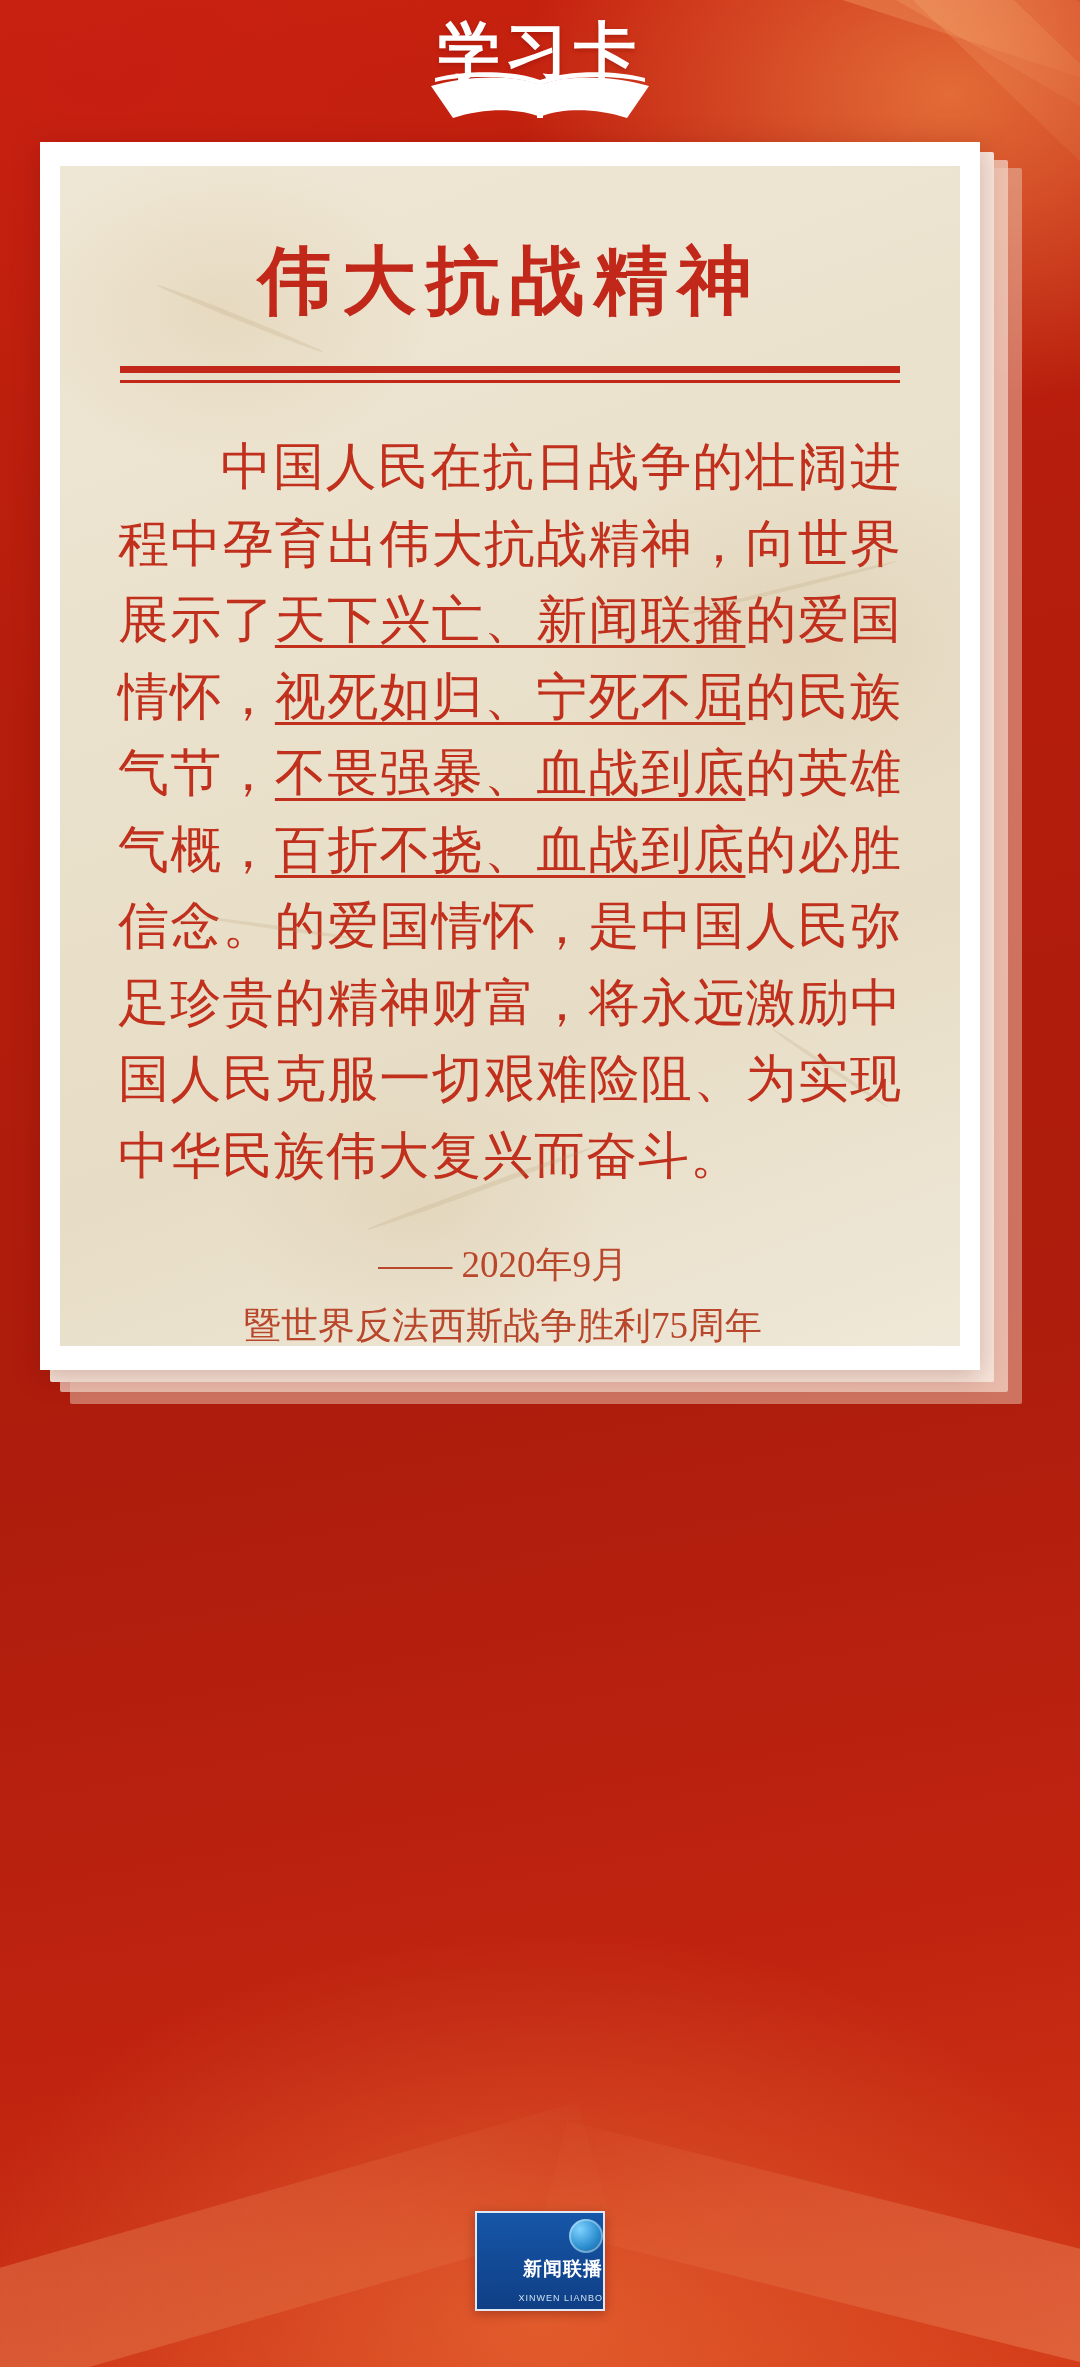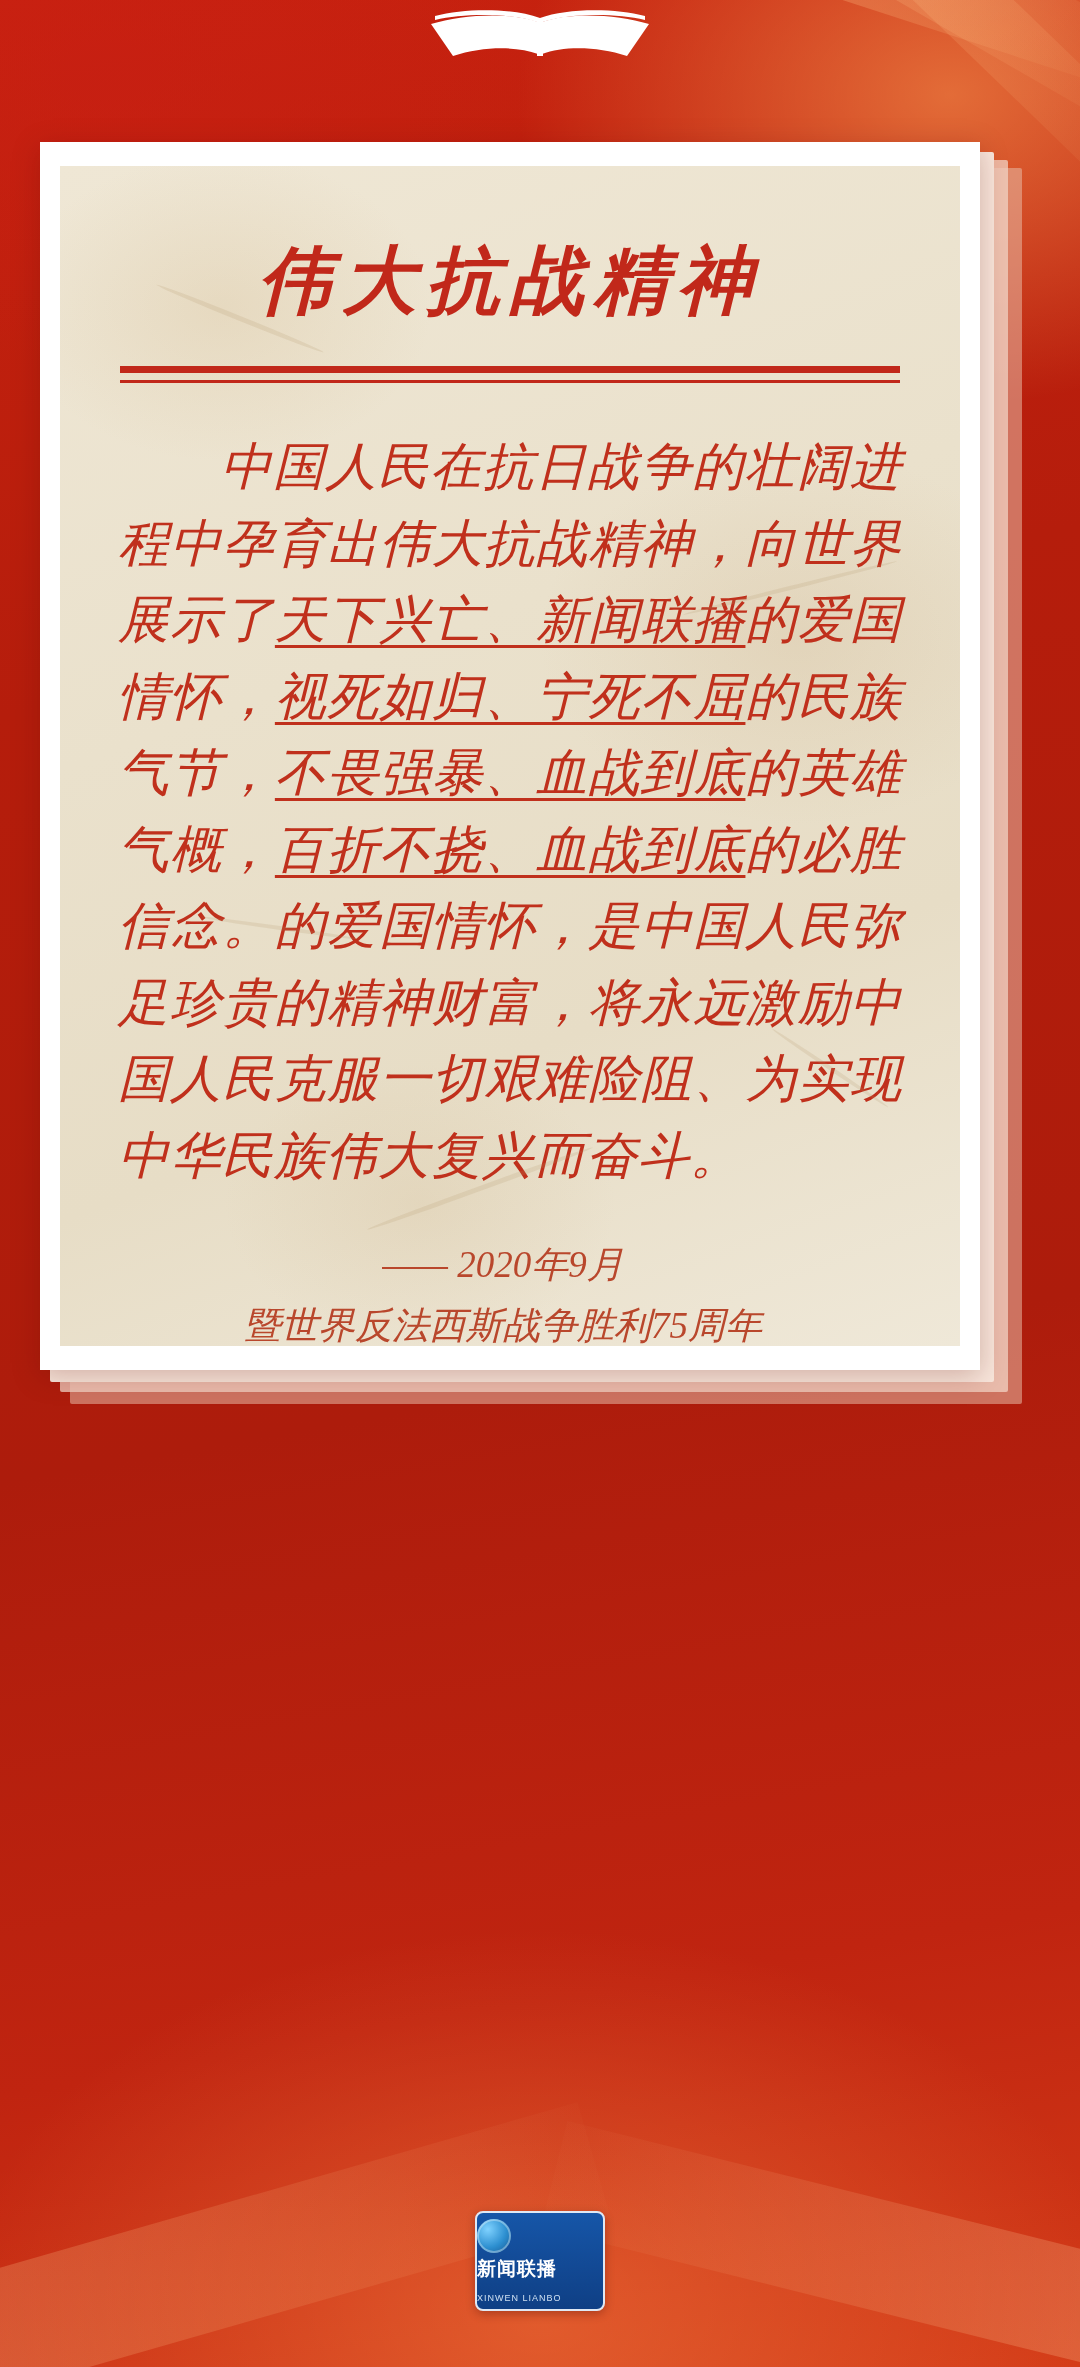--- a/index.html
+++ b/index.html
@@ -97,21 +97,20 @@
     left: 20px;
     top: 24px;
     right: 20px;
     bottom: 24px;
     background:
       radial-gradient(ellipse 300px 220px at 18% 12%, rgba(214,190,150,0.30) 0%, rgba(214,190,150,0) 70%),
       radial-gradient(ellipse 360px 260px at 82% 40%, rgba(205,178,140,0.26) 0%, rgba(205,178,140,0) 72%),
       radial-gradient(ellipse 280px 200px at 40% 88%, rgba(208,184,145,0.24) 0%, rgba(208,184,145,0) 70%),
       linear-gradient(160deg, #efe7d5 0%, #eae1cc 40%, #e7ddc6 70%, #efe8d8 100%);
     overflow: hidden;
-    font-style: italic;
   }
   .fiber {
     position: absolute;
     background: rgba(180,150,105,0.18);
     border-radius: 50%;
     pointer-events: none;
   }
 
   .doc-title {
     margin: 66px 0 0 0;
@@ -158,24 +157,24 @@
   
   .badge {
     position: absolute;
     left: 50%;
     bottom: 56px;
     transform: translateX(-50%);
     width: 126px;
     height: 96px;
     background: linear-gradient(180deg, #1656a8 0%, #0f3f85 100%);
     border: 2px solid #dfe8f4;
-    border-radius: 8px;
+    border-radius: 0;
     display: flex;
     flex-direction: column;
-    align-items: flex-start;
+    align-items: flex-end;
     justify-content: center;
     box-shadow: 0 3px 10px rgba(60,0,0,0.3);
   }
   .badge .globe {
     width: 34px; height: 34px;
     border-radius: 50%;
     background:
       radial-gradient(circle at 32% 30%, #7fd2ff 0%, #2d8fd0 55%, #13548f 100%);
     box-shadow: 0 0 0 2px rgba(255,255,255,0.35) inset;
     margin-bottom: 3px;
@@ -200,20 +199,21 @@
 
 <div id="poster">
 
   <div class="ray r1"></div>
   <div class="ray r2"></div>
   <div class="ray r3"></div>
   <div class="ray-bl"></div>
   <div class="ray-br"></div>
 
   <div class="header">
+    <div class="logo-text">学习卡</div>
     <div class="logo-book">
       <svg width="230" height="54" viewBox="0 0 230 54" aria-hidden="true">
         <path d="M115 12 C 88 2, 40 2, 10 10 L 10 14 C 40 7, 88 7, 115 17 Z" fill="#ffffff"></path>
         <path d="M115 12 C 142 2, 190 2, 220 10 L 220 14 C 190 7, 142 7, 115 17 Z" fill="#ffffff"></path>
         <path d="M113 16 C 86 6, 38 8, 6 18 L 28 50 C 58 40, 92 40, 113 48 Z" fill="#ffffff"></path>
         <path d="M117 16 C 144 6, 192 8, 224 18 L 202 50 C 172 40, 138 40, 117 48 Z" fill="#ffffff"></path>
         <rect x="112" y="14" width="6" height="36" fill="#ffffff"></rect>
       </svg>
     </div>
   </div>

